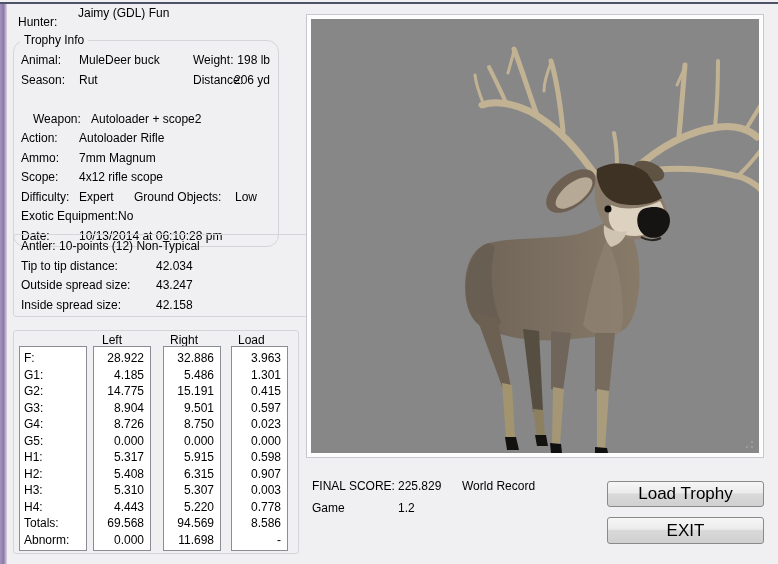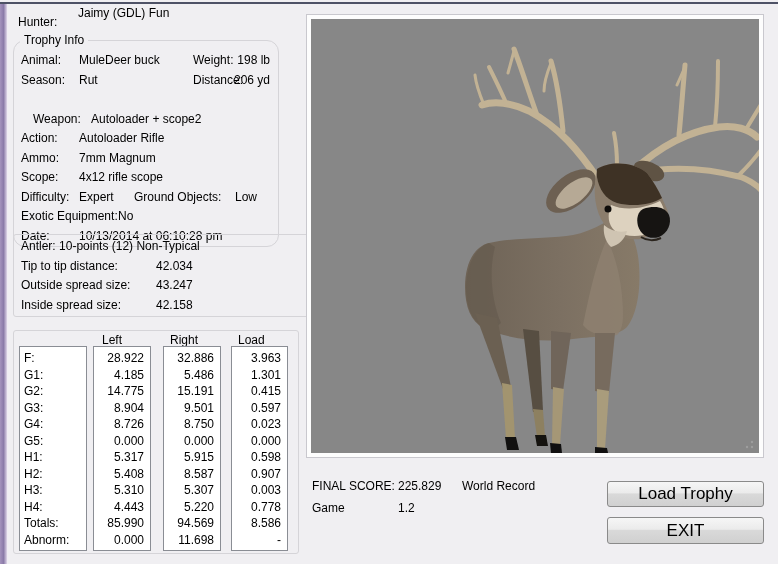--- a/index.html
+++ b/index.html
@@ -160,33 +160,33 @@
   <div class="lrow num">28.922</div>
       <div class="lrow num">4.185</div>
       <div class="lrow num">14.775</div>
       <div class="lrow num">8.904</div>
       <div class="lrow num">8.726</div>
       <div class="lrow num">0.000</div>
       <div class="lrow num">5.317</div>
       <div class="lrow num">5.408</div>
       <div class="lrow num">5.310</div>
       <div class="lrow num">4.443</div>
-      <div class="lrow num">85.990</div>
+      <div class="lrow num">69.568</div>
       <div class="lrow num">0.000</div>
     </div>
   <div class="lbox" style="left:149px; width:58px;">
 
   <div class="lrow num">32.886</div>
       <div class="lrow num">5.486</div>
       <div class="lrow num">15.191</div>
       <div class="lrow num">9.501</div>
       <div class="lrow num">8.750</div>
       <div class="lrow num">0.000</div>
       <div class="lrow num">5.915</div>
-      <div class="lrow num">8.587</div>
+      <div class="lrow num">6.315</div>
       <div class="lrow num">5.307</div>
       <div class="lrow num">5.220</div>
       <div class="lrow num">94.569</div>
       <div class="lrow num">11.698</div>
     </div>
   <div class="lbox" style="left:217px; width:57px;">
 
   <div class="lrow num">3.963</div>
       <div class="lrow num">1.301</div>
       <div class="lrow num">0.415</div>

